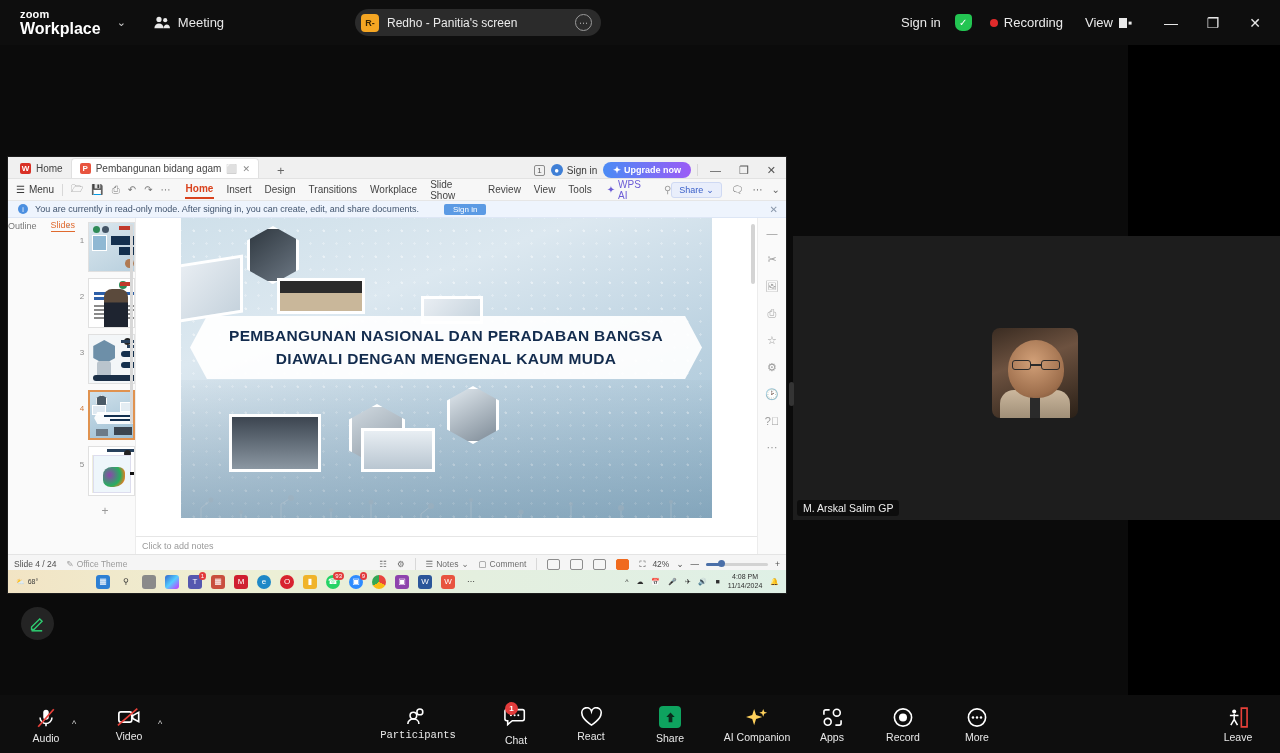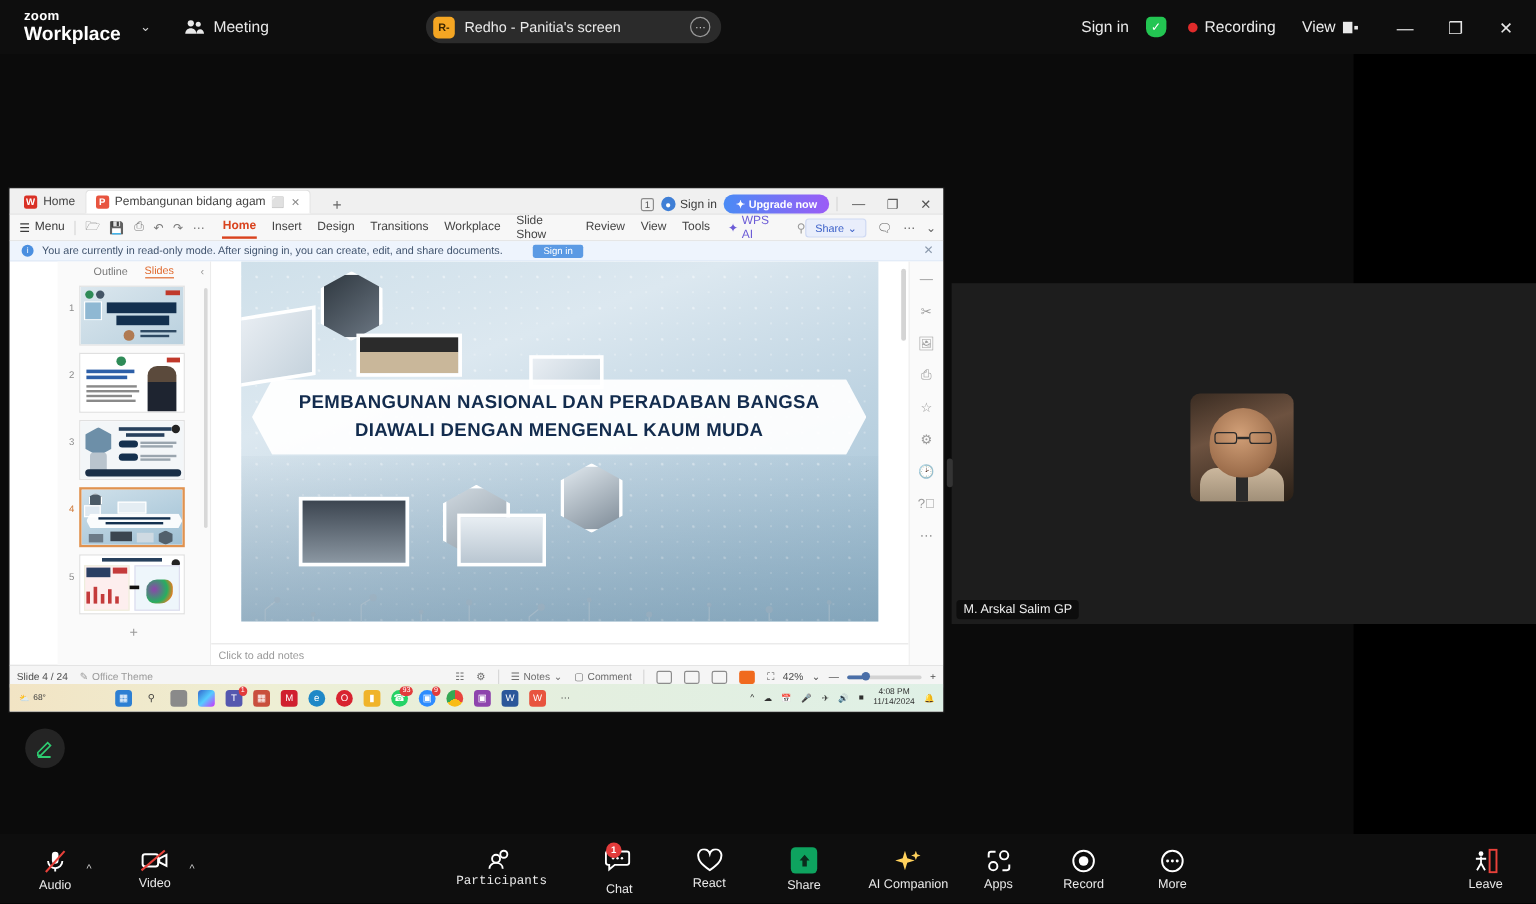--- a/index.html
+++ b/index.html
@@ -90,21 +90,21 @@
     height: 17px; background: #eef4fd; display: flex; align-items: center; gap: 7px;
     padding: 0 8px 0 10px; font-size: 9px; color: #41546e; border-bottom: 1px solid #dde6f5;
   }
   .notice-info { width:10px;height:10px;border-radius:50%;background:#4b8fe0;color:#fff;font-size:7px;display:flex;align-items:center;justify-content:center;}
   .notice-signin { background:#5b9ae4; color:#fff; font-size:8px; border-radius:2px; padding:1px 9px; margin-left:18px;}
   .notice-x { margin-left:auto; color:#8a98ab; font-size:10px; }
 
   .wps-body { display: flex; height: 336px; background: #fff; }
 
   
-  .slide-panel { width: 128px; background: #fafafa; border-right: 1px solid #ececec; display:flex; flex-direction:column;margin-left:40px;}
+  .slide-panel { width: 128px; background: #fafafa; border-right: 1px solid #ececec; display:flex; flex-direction:row;}
   .sp-tabs { display:flex; align-items:center; justify-content:center; gap:14px; height: 16px; font-size:9px; color:#777; position:relative;}
   .sp-tabs .sp-active { color:#e06a2e; border-bottom:1.5px solid #e06a2e; padding-bottom:1px;}
   .sp-collapse { position:absolute; right:5px; color:#999; font-size:9px;}
   .sp-list { flex:1; overflow:hidden; padding: 4px 0 0 0; position:relative;}
   .thumb-row { display:flex; align-items:flex-start; gap:4px; margin-bottom: 6px; padding-left:4px;}
   .thumb-num { width: 10px; text-align:right; font-size:8px; color:#8b8b8b; padding-top: 14px;}
   .thumb {
     width: 88px; height: 50px; border:1px solid #e0e0e0; background:#fff; position:relative; overflow:hidden;
   }
   .thumb.selected { border: 2px solid #e0924f; }

